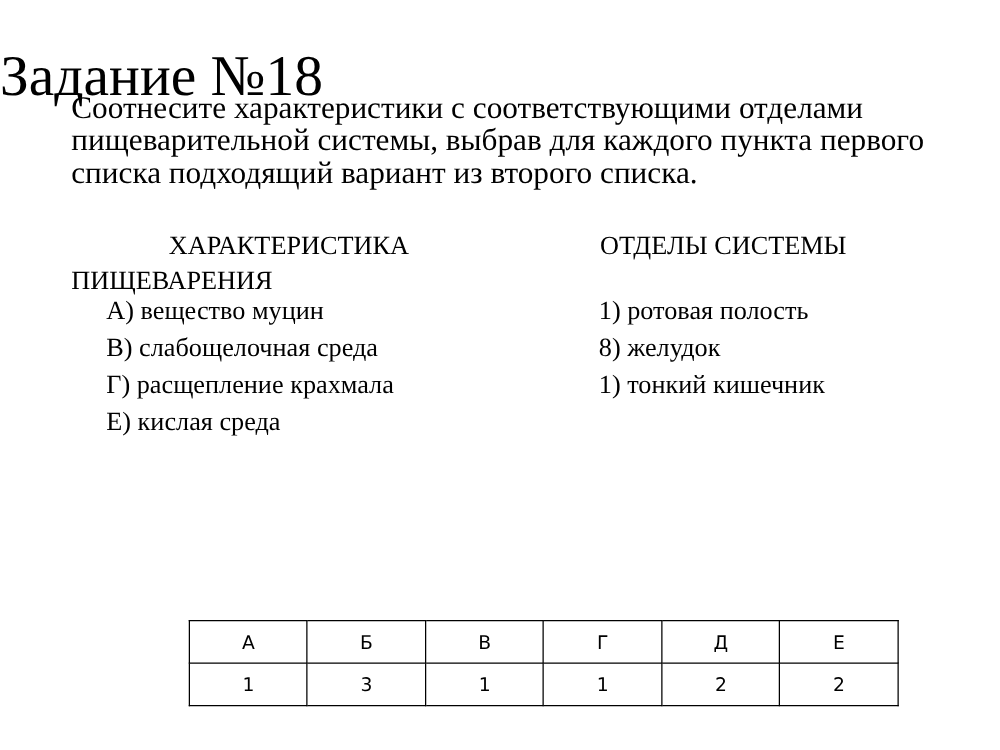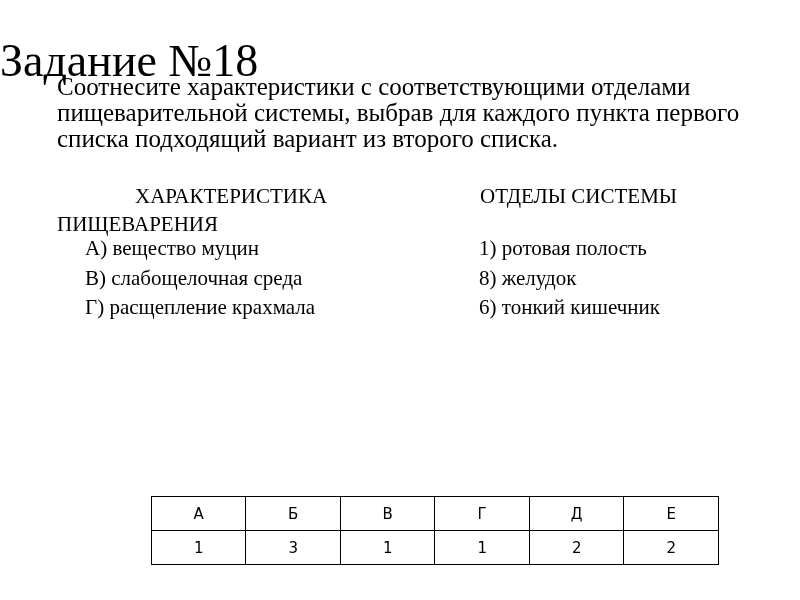--- a/index.html
+++ b/index.html
@@ -50,26 +50,27 @@
 <div class="hdr-left">
   <div class="indent">ХАРАКТЕРИСТИКА</div>
   <div>ПИЩЕВАРЕНИЯ</div>
 </div>
 <div class="hdr-right">ОТДЕЛЫ СИСТЕМЫ</div>
 
 <div class="list-left">
   <div>А) вещество муцин</div>
   <div>В) слабощелочная среда</div>
   <div>Г) расщепление крахмала</div>
+  <div>Е) кислая среда</div>
 </div>
 
 <div class="list-right">
   <div>1) ротовая полость</div>
   <div>8) желудок</div>
-  <div>6) тонкий кишечник</div>
+  <div>1) тонкий кишечник</div>
 </div>
 
 <table class="answers">
   <tbody>
       <tr>
     <td>А</td>
     <td>Б</td>
     <td>В</td>
     <td>Г</td>
     <td>Д</td>

